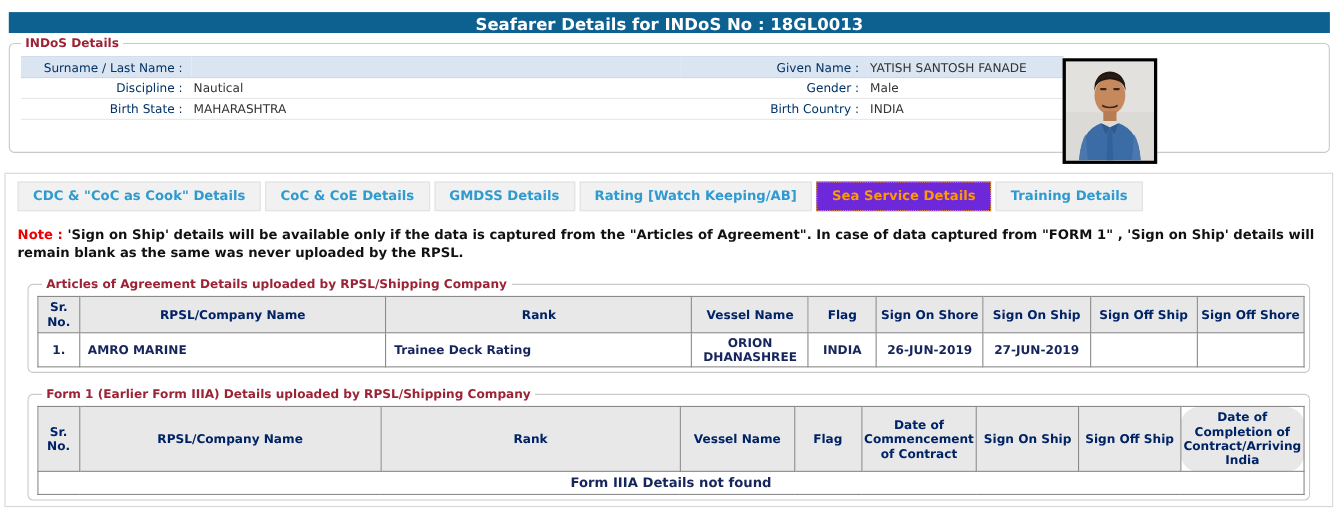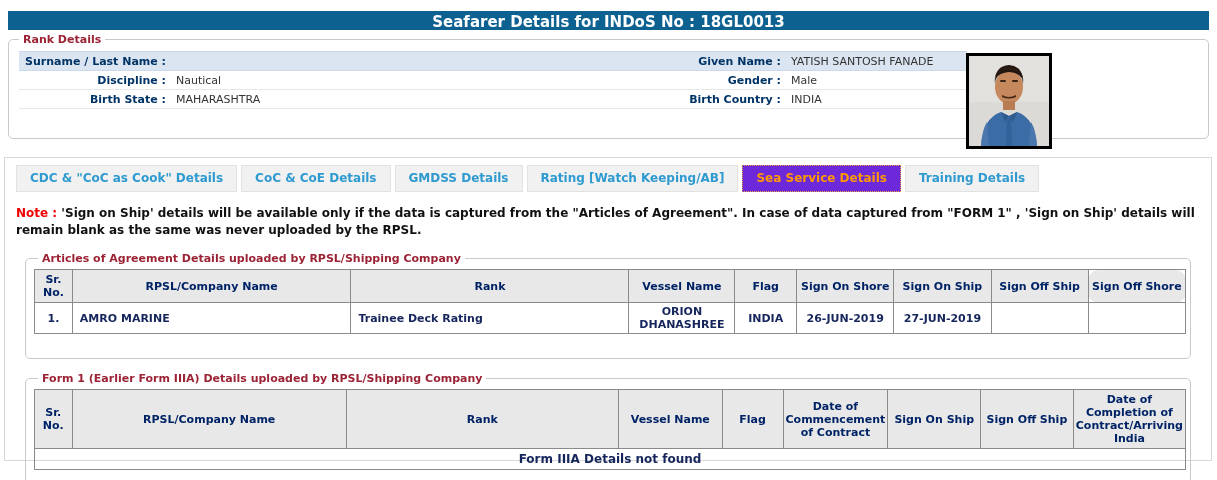--- a/index.html
+++ b/index.html
@@ -13,59 +13,59 @@
   }
 
   fieldset { border: 1px solid #c9c9c9; border-radius: 5px; }
   legend { color: #9b2335; font-weight: bold; font-size: 11px; padding: 0 4px; margin-left: 8px; }
 
   .indos-fieldset { margin: 3px 8px 0 8px; padding: 2px 8px 6px 2px; height: 106px; position: relative; }
   .details-table { border-collapse: collapse; width: 948px; font-size: 11px; margin: 3px 0 0 8px; }
   .details-table td { height: 19px; padding: 0; vertical-align: middle; }
   .details-table tr.stripe { background: #dbe5f1; border-top: 1px solid #cdd9ea; border-bottom: 1px solid #cdd9ea; }
   .details-table tr.plain { border-bottom: 1px solid #e7e7e7; }
-  td.lbl { text-align: right; color: #003366; font-weight: bold; padding-right: 8px; white-space: nowrap; }
+  td.lbl { text-align: right; color: #003366; font-weight: normal; padding-right: 8px; white-space: nowrap; }
   td.val { text-align: left; color: #333333; padding-left: 2px; white-space: nowrap; }
   .c-lbl1 { width: 155px; } .c-val1 { width: 445px; } .c-lbl2 { width: 170px; } .c-val2 { width: 178px; }
 
   .photo-frame { position: absolute; left: 957px; top: 7px; width: 86px; height: 96px;
     border: 3px solid #000; background: #dedcd8; }
   .photo-frame svg { display: block; }
 
   .content-box { margin: 18px 5px 0 4px; border: 1px solid #d7d7d7; padding: 5px 6px 14px 6px; height: 304px; }
   .tabs-row { display: flex; gap: 4px; margin: 2px 0 0 5px; }
   .tabs-row.second { margin-top: 4px; }
   .tab { background: #f1f1f1; border: 1px solid #e2e2e2; color: #2e9ad0; font-weight: bold;
     font-size: 12px; padding: 5px 13px 6px 13px; white-space: nowrap; cursor: pointer; }
   .tab.active { background: #6d28d9; border: 1px dotted #eda33c; color: #ff9900; }
 
   .note { margin: 13px 6px 0 5px; font-size: 12px; font-weight: bold; color: #111111; line-height: 17px; }
   .note-prefix { color: #ee0000; }
 
-  .tbl-fieldset { margin: 13px 14px 0 14px; padding: 2px 4px 24px 4px; }
+  .tbl-fieldset { margin: 13px 14px 0 14px; padding: 2px 4px 4px 4px; }
   table.grid { border-collapse: collapse; font-size: 11px; margin: 2px 0 0 4px; table-layout: fixed; }
   table.grid th, table.grid td { border: 1px solid #8a8a8a; overflow: hidden; }
   table.grid th { background: #e8e8e8; color: #002366; font-weight: bold;
     text-align: center; padding: 3px 2px; line-height: 13px; height: 21px; }
   table.grid td { color: #16265c; font-weight: bold; padding: 2px 4px; height: 21px; text-align: center; }
   table.grid td.left { text-align: left; padding-left: 7px; }
   td.notfound { color: #ee0000; font-size: 12px; text-align: center; height: 20px; }
 
   .w-sr { width: 38px; } .w-rpsl { width: 281px; } .w-rank { width: 281px; }
   .w-vessel { width: 106px; } .w-flag { width: 62px; }
-  .w-d1 { width: 98px; } .w-d2 { width: 98px; } .w-d3 { width: 98px; } .w-d4 { width: 98px; border-radius: 11px; }
-  .w-f1 { width: 95px; } .w-f2 { width: 95px; } .w-f3 { width: 95px; } .w-f4 { width: 102px; }
+  .w-d1 { width: 98px; } .w-d2 { width: 98px; } .w-d3 { width: 98px; } .w-d4 { width: 98px; }
+  .w-f1 { width: 95px; } .w-f2 { width: 95px; } .w-f3 { width: 95px; } .w-f4 { width: 102px; border-radius: 17px; }
 </style>
 </head>
 <body>
 
 <div class="title-bar">Seafarer Details for INDoS No : 18GL0013</div>
 
 <fieldset class="indos-fieldset">
-  <legend>Rank Details</legend>
+  <legend>INDoS Details</legend>
   <table class="details-table">
     <tbody>
         <tr class="stripe">
       <td class="lbl c-lbl1">Surname / Last Name :</td>
       <td class="val c-val1"></td>
       <td class="lbl c-lbl2">Given Name :</td>
       <td class="val c-val2">YATISH SANTOSH FANADE</td>
     </tr>
     <tr class="plain">
       <td class="lbl">Discipline :</td>

